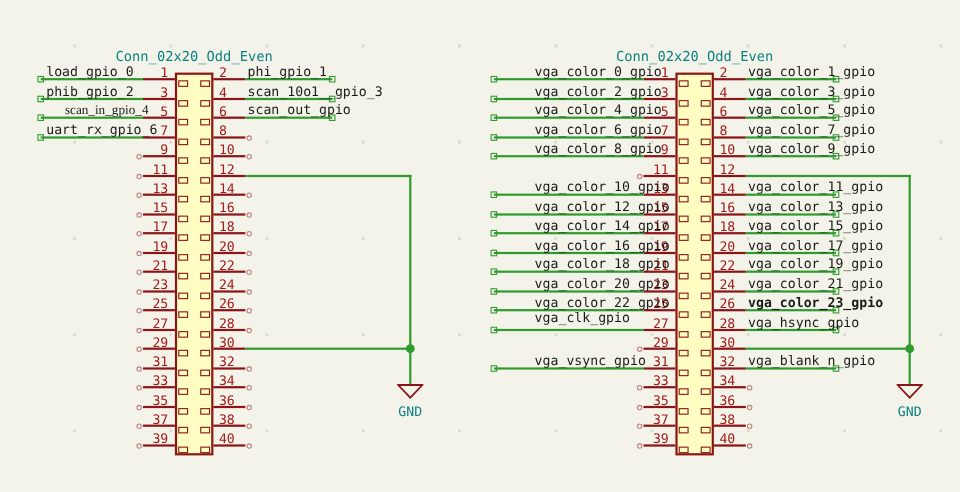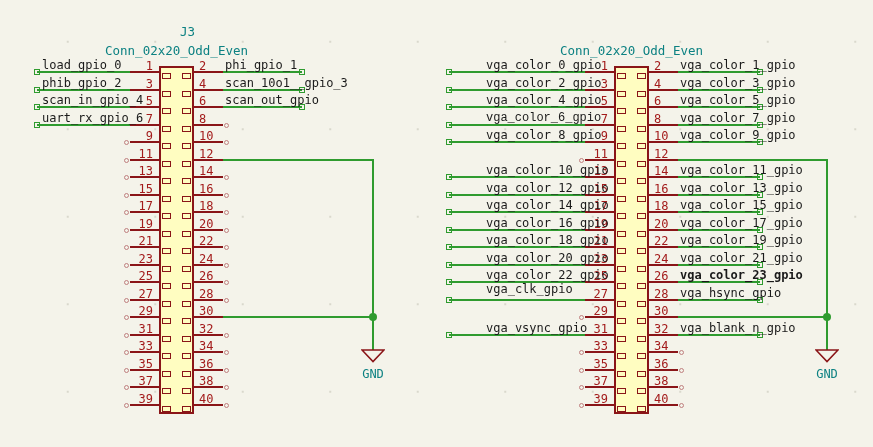--- a/index.html
+++ b/index.html
@@ -21,21 +21,20 @@
   .title{font-size:12.5px;white-space:pre;}
   .nc{width:5px;height:5px;border:1px solid;border-radius:50%;box-sizing:border-box;}
   .sq{width:6px;height:6px;border:1.5px solid;box-sizing:border-box;}
   .dot{width:8px;height:8px;border-radius:50%;}
   .gnd-text{font-size:12px;text-align:center;}
 </style>
 </head>
 <body>
 
 <div id="canvas">
-    <div class="abs title" style="left: 107.5px; top: 26px; width: 160px; text-align: center; color: rgb(12, 129, 130);">J3</div>
     <div class="abs title" style="left: 66.5px; top: 45px; width: 220px; text-align: center; color: rgb(12, 129, 130);">Conn_02x20_Odd_Even</div>
     <div class="abs body-rect" style="left: 159px; top: 66px; width: 35px; height: 348px; background: rgb(255, 253, 193); border-color: rgb(138, 21, 24);"></div>
     <div class="abs" style="left: 130px; top: 71px; width: 29px; height: 2px; background: rgb(138, 21, 24);"></div>
     <div class="abs" style="left: 194px; top: 71px; width: 29px; height: 2px; background: rgb(138, 21, 24);"></div>
     <div class="abs notch" style="left: 162px; top: 73px; width: 9px; height: 6px; border-color: rgb(138, 21, 24);"></div>
     <div class="abs notch" style="left: 182px; top: 73px; width: 9px; height: 6px; border-color: rgb(138, 21, 24);"></div>
     <div class="abs pin-num" style="left: 113px; top: 60px; width: 40px; text-align: right; color: rgb(163, 27, 27);">1</div>
     <div class="abs pin-num" style="left: 199px; top: 60px; width: 40px; color: rgb(163, 27, 27);">2</div>
     <div class="abs" style="left: 37px; top: 71px; width: 93px; height: 2px; background: rgb(47, 155, 47);"></div>
     <div class="abs sq" style="left: 34px; top: 69px; border-color: rgb(47, 155, 47);"></div>
@@ -56,21 +55,21 @@
     <div class="abs sq" style="left: 299px; top: 86.5px; border-color: rgb(47, 155, 47);"></div>
     <div class="abs net-label" style="left: 225px; top: 76.5px; color: rgb(26, 26, 26);">scan_10o1__gpio_3</div>
     <div class="abs" style="left: 130px; top: 106px; width: 29px; height: 2px; background: rgb(138, 21, 24);"></div>
     <div class="abs" style="left: 194px; top: 106px; width: 29px; height: 2px; background: rgb(138, 21, 24);"></div>
     <div class="abs notch" style="left: 162px; top: 108px; width: 9px; height: 6px; border-color: rgb(138, 21, 24);"></div>
     <div class="abs notch" style="left: 182px; top: 108px; width: 9px; height: 6px; border-color: rgb(138, 21, 24);"></div>
     <div class="abs pin-num" style="left: 113px; top: 95px; width: 40px; text-align: right; color: rgb(163, 27, 27);">5</div>
     <div class="abs pin-num" style="left: 199px; top: 95px; width: 40px; color: rgb(163, 27, 27);">6</div>
     <div class="abs" style="left: 37px; top: 106px; width: 93px; height: 2px; background: rgb(47, 155, 47);"></div>
     <div class="abs sq" style="left: 34px; top: 104px; border-color: rgb(47, 155, 47);"></div>
-    <div class="abs net-label" style="left: 42px; top: 94px; color: rgb(26, 26, 26);">scan_in_gpio_4</div>
+    <div class="abs net-label" style="left: 59px; top: 94px; color: rgb(26, 26, 26); font-family: Liberation Serif, serif;">scan_in_gpio_4</div>
     <div class="abs" style="left: 223px; top: 106px; width: 79px; height: 2px; background: rgb(47, 155, 47);"></div>
     <div class="abs sq" style="left: 299px; top: 104px; border-color: rgb(47, 155, 47);"></div>
     <div class="abs net-label" style="left: 225px; top: 94px; color: rgb(26, 26, 26);">scan_out_gpio</div>
     <div class="abs" style="left: 130px; top: 123.5px; width: 29px; height: 2px; background: rgb(138, 21, 24);"></div>
     <div class="abs" style="left: 194px; top: 123.5px; width: 29px; height: 2px; background: rgb(138, 21, 24);"></div>
     <div class="abs notch" style="left: 162px; top: 125.5px; width: 9px; height: 6px; border-color: rgb(138, 21, 24);"></div>
     <div class="abs notch" style="left: 182px; top: 125.5px; width: 9px; height: 6px; border-color: rgb(138, 21, 24);"></div>
     <div class="abs pin-num" style="left: 113px; top: 112.5px; width: 40px; text-align: right; color: rgb(163, 27, 27);">7</div>
     <div class="abs pin-num" style="left: 199px; top: 112.5px; width: 40px; color: rgb(163, 27, 27);">8</div>
     <div class="abs" style="left: 37px; top: 123.5px; width: 93px; height: 2px; background: rgb(47, 155, 47);"></div>
@@ -250,21 +249,21 @@
     <div class="abs sq" style="left: 757px; top: 104px; border-color: rgb(47, 155, 47);"></div>
     <div class="abs net-label" style="left: 680px; top: 94px; color: rgb(26, 26, 26);">vga_color_5_gpio</div>
     <div class="abs" style="left: 585px; top: 123.5px; width: 29px; height: 2px; background: rgb(138, 21, 24);"></div>
     <div class="abs" style="left: 649px; top: 123.5px; width: 29px; height: 2px; background: rgb(138, 21, 24);"></div>
     <div class="abs notch" style="left: 617px; top: 125.5px; width: 9px; height: 6px; border-color: rgb(138, 21, 24);"></div>
     <div class="abs notch" style="left: 637px; top: 125.5px; width: 9px; height: 6px; border-color: rgb(138, 21, 24);"></div>
     <div class="abs pin-num" style="left: 568px; top: 112.5px; width: 40px; text-align: right; color: rgb(163, 27, 27);">7</div>
     <div class="abs pin-num" style="left: 654px; top: 112.5px; width: 40px; color: rgb(163, 27, 27);">8</div>
     <div class="abs" style="left: 449px; top: 123.5px; width: 136px; height: 2px; background: rgb(47, 155, 47);"></div>
     <div class="abs sq" style="left: 446px; top: 121.5px; border-color: rgb(47, 155, 47);"></div>
-    <div class="abs net-label" style="left: 486px; top: 111.5px; color: rgb(26, 26, 26); font-family: Liberation Mono, monospace;">vga_color_6_gpio</div>
+    <div class="abs net-label" style="left: 486px; top: 111.5px; color: rgb(26, 26, 26);">vga_color_6_gpio</div>
     <div class="abs" style="left: 678px; top: 123.5px; width: 82px; height: 2px; background: rgb(47, 155, 47);"></div>
     <div class="abs sq" style="left: 757px; top: 121.5px; border-color: rgb(47, 155, 47);"></div>
     <div class="abs net-label" style="left: 680px; top: 111.5px; color: rgb(26, 26, 26);">vga_color_7_gpio</div>
     <div class="abs" style="left: 585px; top: 141px; width: 29px; height: 2px; background: rgb(138, 21, 24);"></div>
     <div class="abs" style="left: 649px; top: 141px; width: 29px; height: 2px; background: rgb(138, 21, 24);"></div>
     <div class="abs notch" style="left: 617px; top: 143px; width: 9px; height: 6px; border-color: rgb(138, 21, 24);"></div>
     <div class="abs notch" style="left: 637px; top: 143px; width: 9px; height: 6px; border-color: rgb(138, 21, 24);"></div>
     <div class="abs pin-num" style="left: 568px; top: 130px; width: 40px; text-align: right; color: rgb(163, 27, 27);">9</div>
     <div class="abs pin-num" style="left: 654px; top: 130px; width: 40px; color: rgb(163, 27, 27);">10</div>
     <div class="abs" style="left: 449px; top: 141px; width: 136px; height: 2px; background: rgb(47, 155, 47);"></div>

